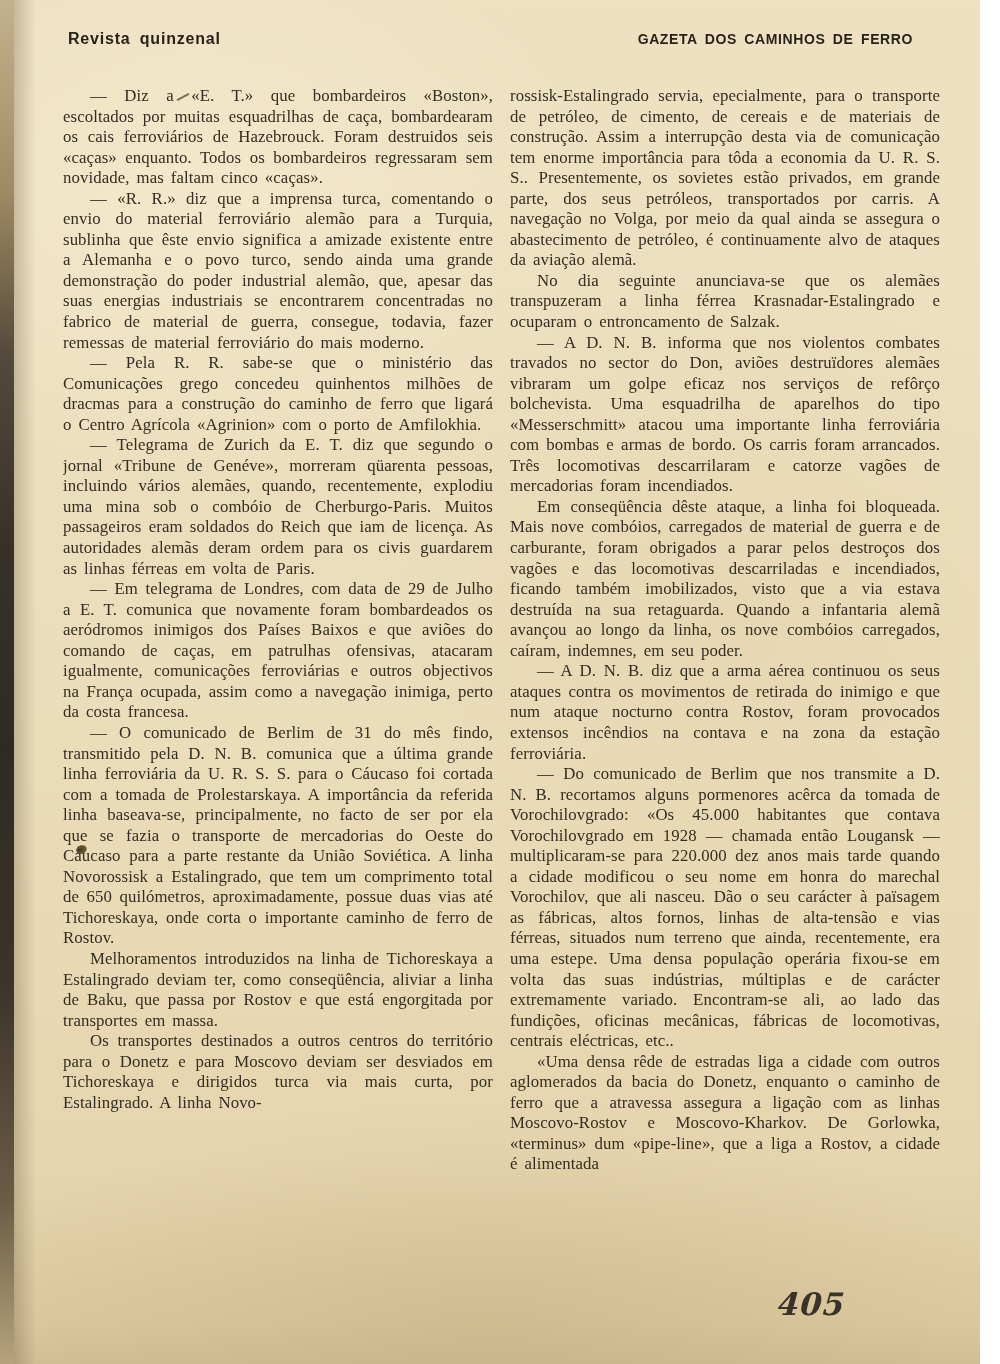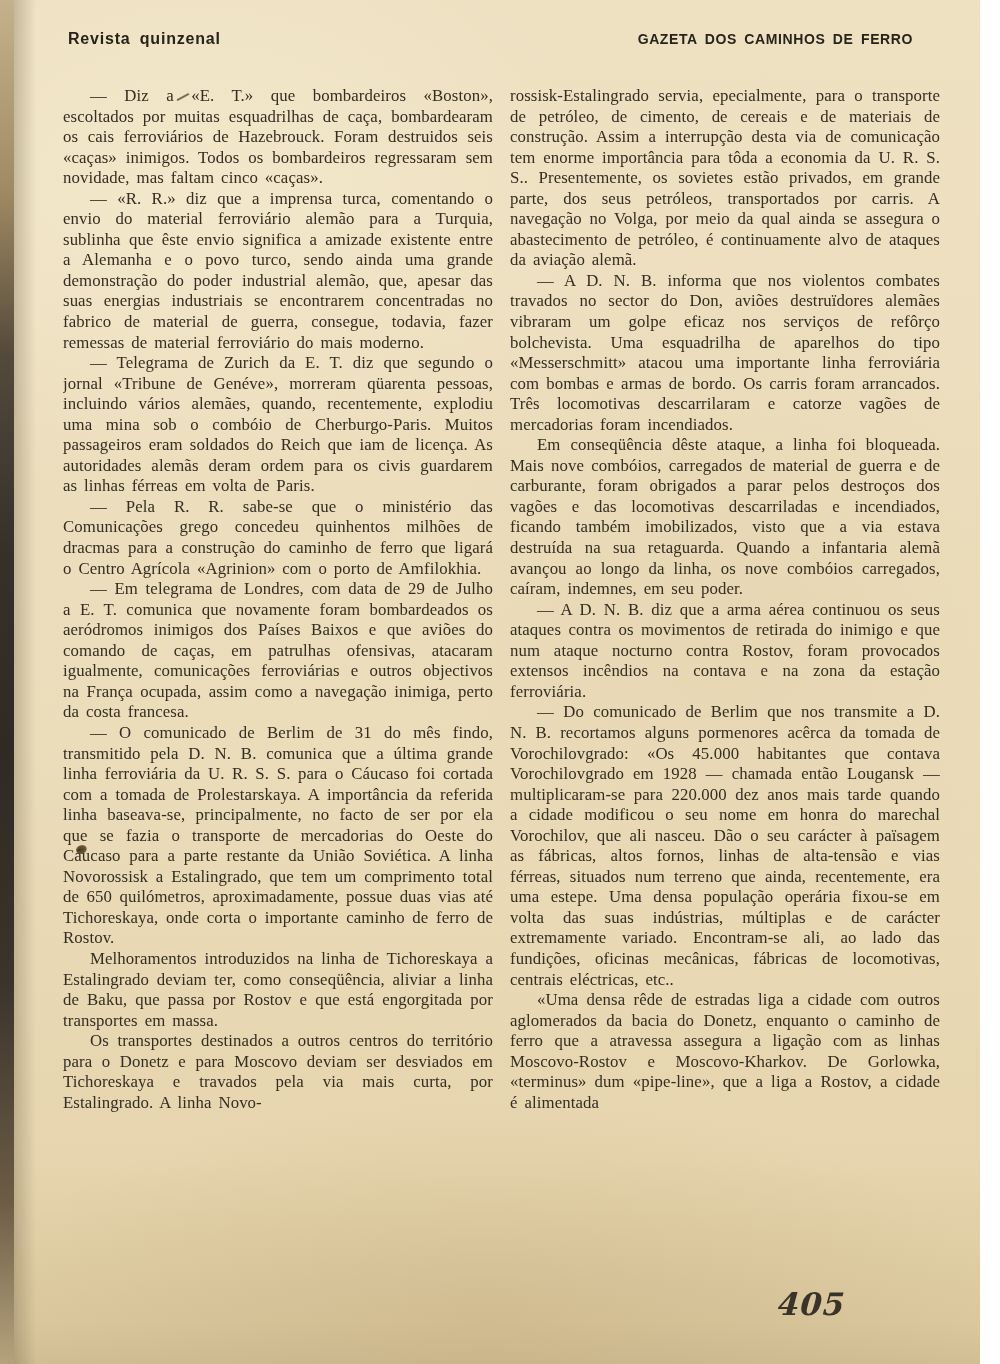--- a/index.html
+++ b/index.html
@@ -75,31 +75,32 @@
   <div class="header">
     <div class="header-left">Revista quinzenal</div>
     <div class="header-right">GAZETA DOS CAMINHOS DE FERRO</div>
   </div>
 
   <div class="pen-mark"></div>
   <div class="ink-smudge"></div>
 
   <div class="columns">
     <div class="col col-left">
-      <p class="indent">— Diz a «E. T.» que bombardeiros «Boston», escoltados por muitas esquadrilhas de caça, bombardearam os cais ferroviários de Hazebrouck. Foram destruidos seis «caças» inimigos. Todos os bombardeiros regressaram sem novidade, mas faltam cinco «caças».</p>
+      <p class="indent">— Diz a «E. T.» que bombardeiros «Boston», escoltados por muitas esquadrilhas de caça, bombardearam os cais ferroviários de Hazebrouck. Foram destruidos seis «caças» enquanto. Todos os bombardeiros regressaram sem novidade, mas faltam cinco «caças».</p>
       <p class="indent">— «R. R.» diz que a imprensa turca, comentando o envio do material ferroviário alemão para a Turquia, sublinha que êste envio significa a amizade existente entre a Alemanha e o povo turco, sendo ainda uma grande demonstração do poder industrial alemão, que, apesar das suas energias industriais se encontrarem concentradas no fabrico de material de guerra, consegue, todavia, fazer remessas de material ferroviário do mais moderno.</p>
+      <p class="indent">— Pela R. R. sabe-se que o ministério das Comunicações grego concedeu quinhentos milhões de dracmas para a construção do caminho de ferro que ligará o Centro Agrícola «Agrinion» com o porto de Amfilokhia.</p>
       <p class="indent">— Telegrama de Zurich da E. T. diz que segundo o jornal «Tribune de Genéve», morreram qüarenta pessoas, incluindo vários alemães, quando, recentemente, explodiu uma mina sob o combóio de Cherburgo-Paris. Muitos passageiros eram soldados do Reich que iam de licença. As autoridades alemãs deram ordem para os civis guardarem as linhas férreas em volta de Paris.</p>
-      <p class="indent">— Pela R. R. sabe-se que o ministério das Comunicações grego concedeu quinhentos milhões de dracmas para a construção do caminho de ferro que ligará o Centro Agrícola «Agrinion» com o porto de Amfilokhia.</p>
       <p class="indent">— Em telegrama de Londres, com data de 29 de Julho a E. T. comunica que novamente foram bombardeados os aeródromos inimigos dos Países Baixos e que aviões do comando de caças, em patrulhas ofensivas, atacaram igualmente, comunicações ferroviárias e outros objectivos na França ocupada, assim como a navegação inimiga, perto da costa francesa.</p>
       <p class="indent">— O comunicado de Berlim de 31 do mês findo, transmitido pela D. N. B. comunica que a última grande linha ferroviária da U. R. S. S. para o Cáucaso foi cortada com a tomada de Prolestarskaya. A importância da referida linha baseava-se, principalmente, no facto de ser por ela que se fazia o transporte de mercadorias do Oeste do Cáucaso para a parte restante da União Soviética. A linha Novorossisk a Estalingrado, que tem um comprimento total de 650 quilómetros, aproximadamente, possue duas vias até Tichoreskaya, onde corta o importante caminho de ferro de Rostov.</p>
       <p class="indent">Melhoramentos introduzidos na linha de Tichoreskaya a Estalingrado deviam ter, como conseqüência, aliviar a linha de Baku, que passa por Rostov e que está engorgitada por transportes em massa.</p>
-      <p class="indent">Os transportes destinados a outros centros do território para o Donetz e para Moscovo deviam ser desviados em Tichoreskaya e travados pela via mais curta, por Estalingrado. A linha Novo-</p>
+      <p class="indent">Os transportes destinados a outros centros do território para o Donetz e para Moscovo deviam ser desviados em Tichoreskaya e dirigidos turca via mais curta, por Estalingrado. A linha Novo-</p>
     </div>
     <div class="col col-right">
       <p>rossisk-Estalingrado servia, epecialmente, para o transporte de petróleo, de cimento, de cereais e de materiais de construção. Assim a interrupção desta via de comunicação tem enorme importância para tôda a economia da U. R. S. S.. Presentemente, os sovietes estão privados, em grande parte, dos seus petróleos, transportados por carris. A navegação no Volga, por meio da qual ainda se assegura o abastecimento de petróleo, é continuamente alvo de ataques da aviação alemã.</p>
+      <p class="indent">No dia seguinte anunciava-se que os alemães transpuzeram a linha férrea Krasnadar-Estalingrado e ocuparam o entroncamento de Salzak.</p>
       <p class="indent">— A D. N. B. informa que nos violentos combates travados no sector do Don, aviões destruïdores alemães vibraram um golpe eficaz nos serviços de refôrço bolchevista. Uma esquadrilha de aparelhos do tipo «Messerschmitt» atacou uma importante linha ferroviária com bombas e armas de bordo. Os carris foram arrancados. Três locomotivas descarrilaram e catorze vagões de mercadorias foram incendiados.</p>
       <p class="indent">Em conseqüência dêste ataque, a linha foi bloqueada. Mais nove combóios, carregados de material de guerra e de carburante, foram obrigados a parar pelos destroços dos vagões e das locomotivas descarriladas e incendiados, ficando também imobilizados, visto que a via estava destruída na sua retaguarda. Quando a infantaria alemã avançou ao longo da linha, os nove combóios carregados, caíram, indemnes, em seu poder.</p>
       <p class="indent">— A D. N. B. diz que a arma aérea continuou os seus ataques contra os movimentos de retirada do inimigo e que num ataque nocturno contra Rostov, foram provocados extensos incêndios na contava e na zona da estação ferroviária.</p>
       <p class="indent">— Do comunicado de Berlim que nos transmite a D. N. B. recortamos alguns pormenores acêrca da tomada de Vorochilovgrado: «Os 45.000 habitantes que contava Vorochilovgrado em 1928 — chamada então Lougansk — multiplicaram-se para 220.000 dez anos mais tarde quando a cidade modificou o seu nome em honra do marechal Vorochilov, que ali nasceu. Dão o seu carácter à païsagem as fábricas, altos fornos, linhas de alta-tensão e vias férreas, situados num terreno que ainda, recentemente, era uma estepe. Uma densa população operária fixou-se em volta das suas indústrias, múltiplas e de carácter extremamente variado. Encontram-se ali, ao lado das fundições, oficinas mecânicas, fábricas de locomotivas, centrais eléctricas, etc..</p>
       <p class="indent">«Uma densa rêde de estradas liga a cidade com outros aglomerados da bacia do Donetz, enquanto o caminho de ferro que a atravessa assegura a ligação com as linhas Moscovo-Rostov e Moscovo-Kharkov. De Gorlowka, «terminus» dum «pipe-line», que a liga a Rostov, a cidade é alimentada</p>
     </div>
   </div>
 
   <div class="page-number">405</div>
 

